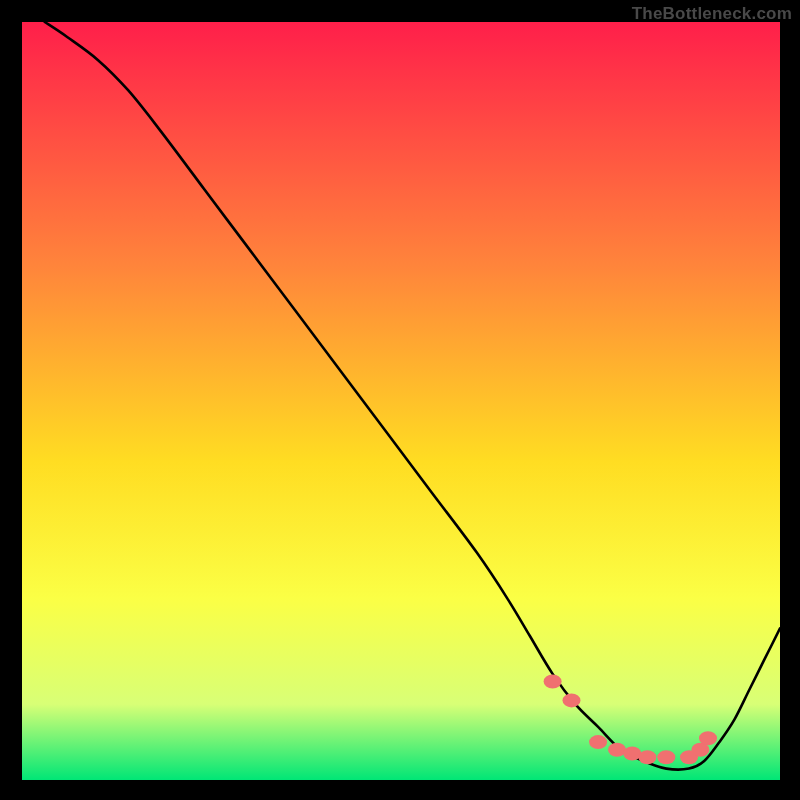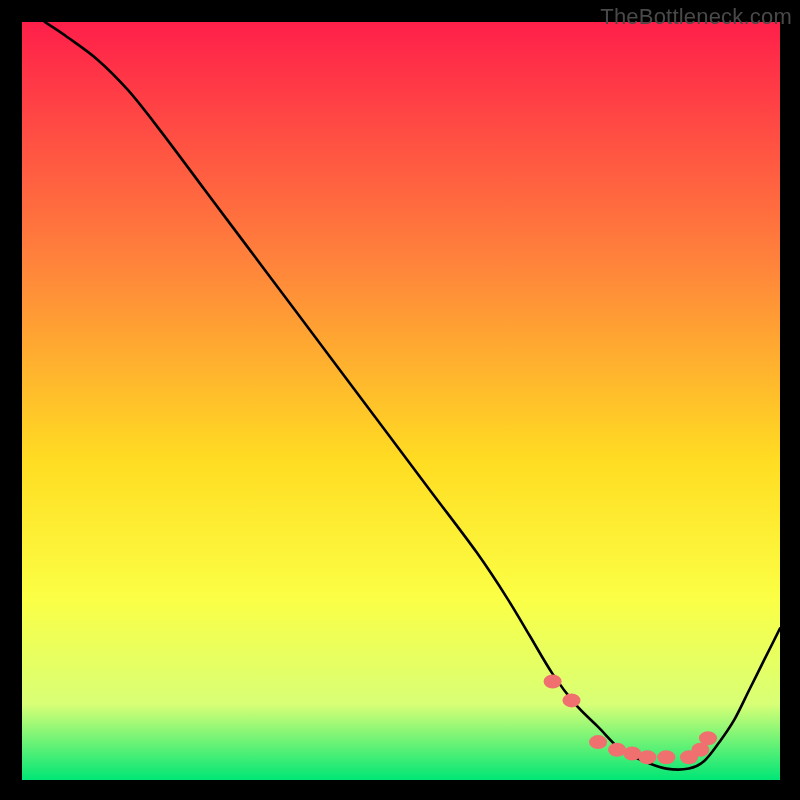--- a/index.html
+++ b/index.html
@@ -24,22 +24,22 @@
     left: 22px;
     top: 22px;
     width: 758px;
     height: 758px;
   }
   .watermark {
     position: absolute;
     top: 4px;
     right: 8px;
     color: #494949;
-    font-size: 22px;
-    font-weight: 400;
+    font-size: 17px;
+    font-weight: 700;
     letter-spacing: 0.2px;
     user-select: none;
   }
 </style>
 </head>
 <body>
 
 <div class="frame">
   <svg class="plot" viewBox="0 0 758 758" width="758" height="758" preserveAspectRatio="none">
     <defs>

